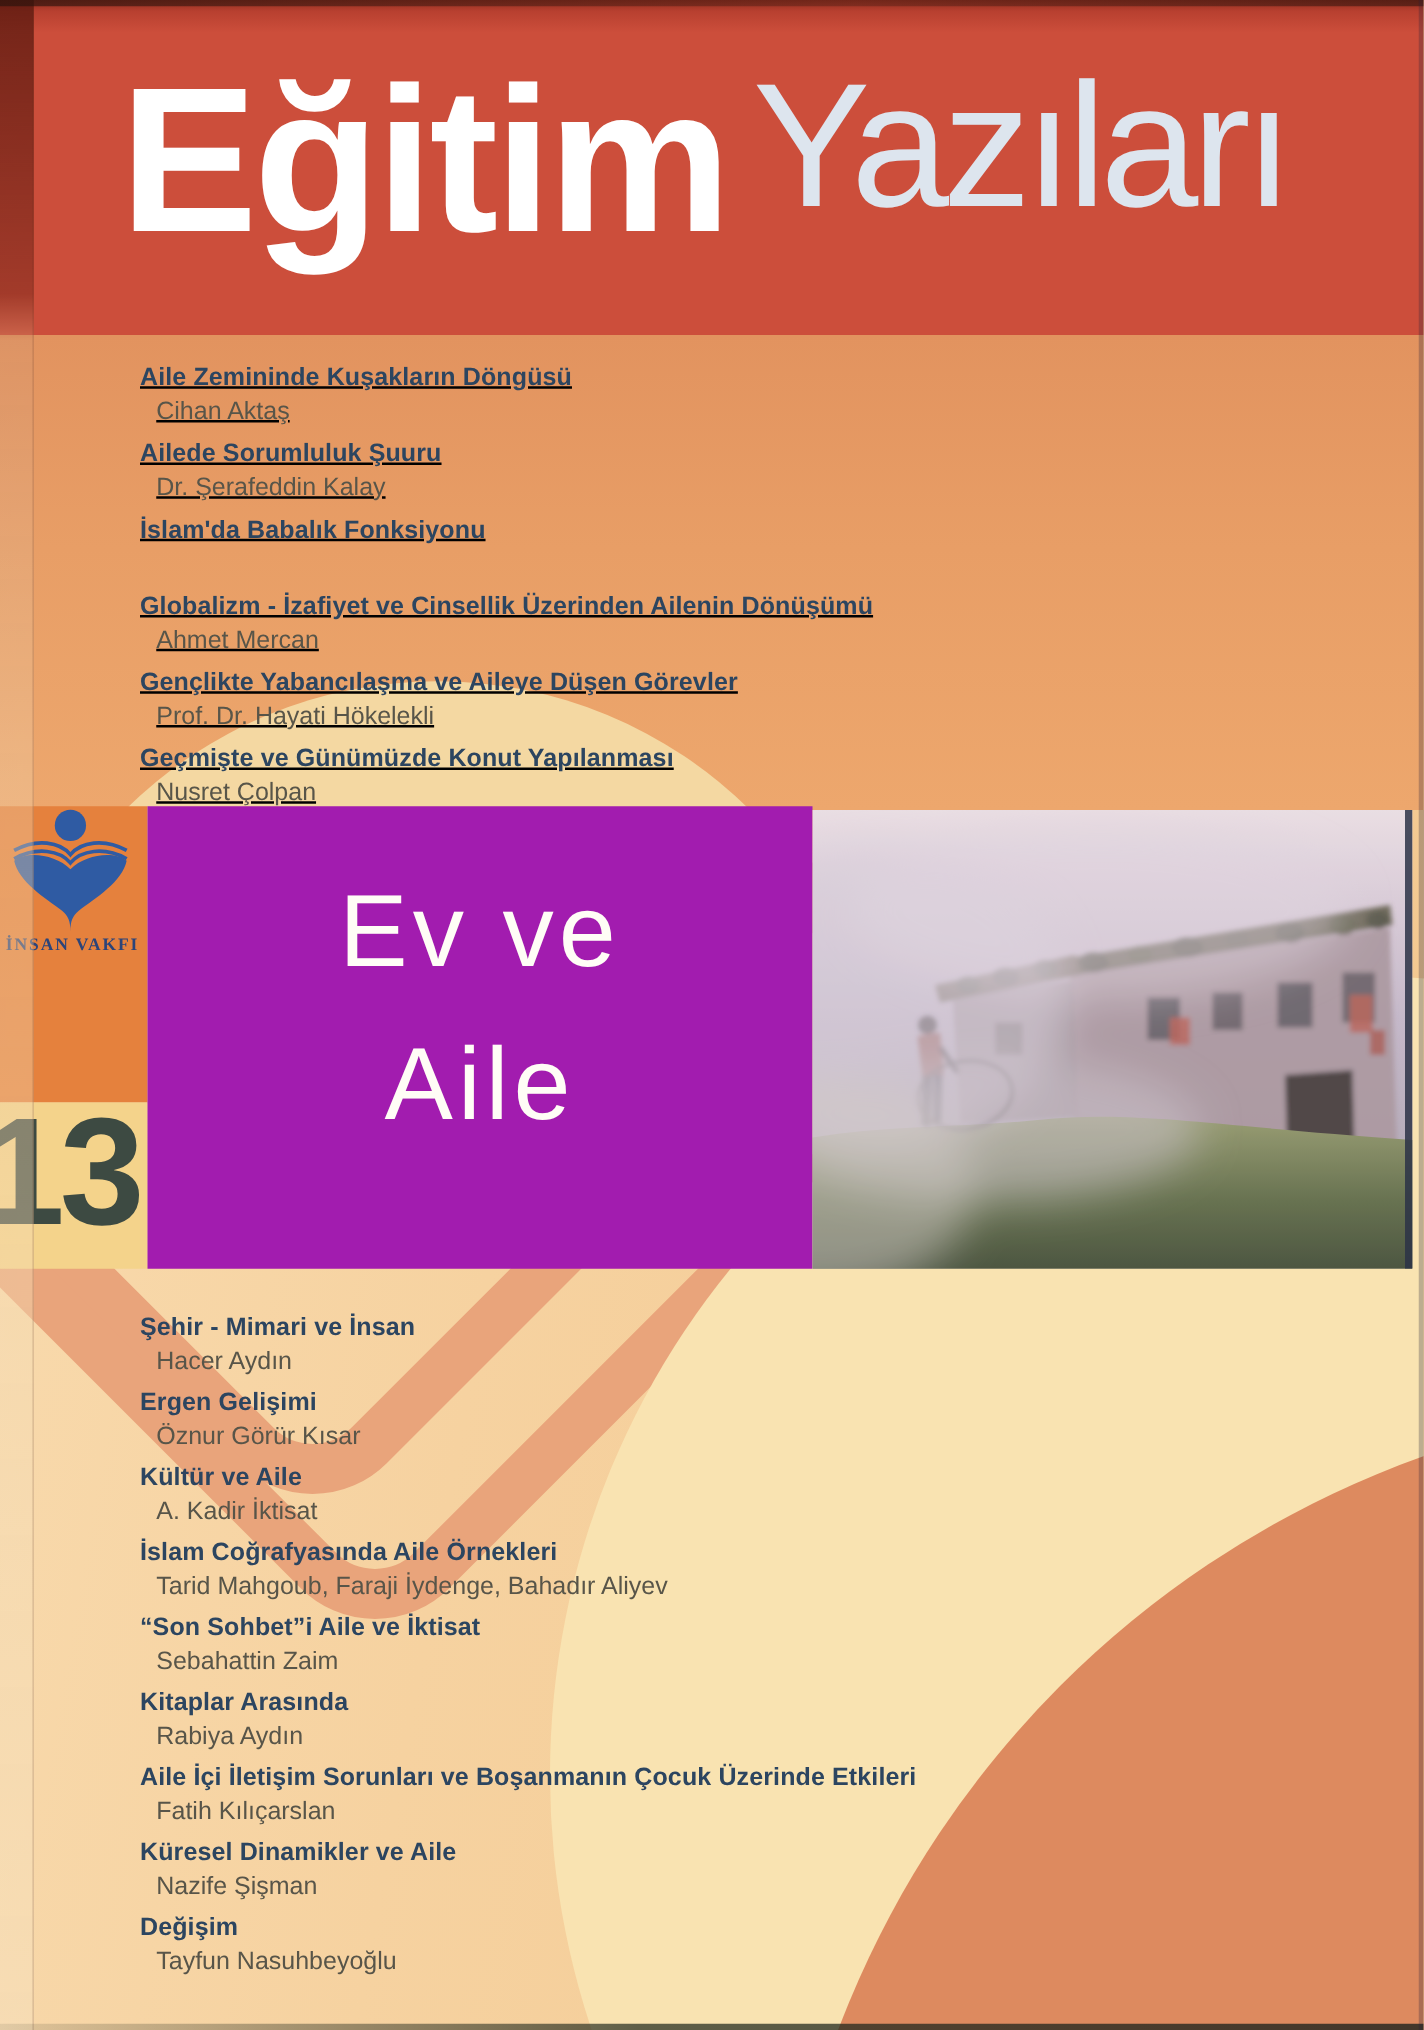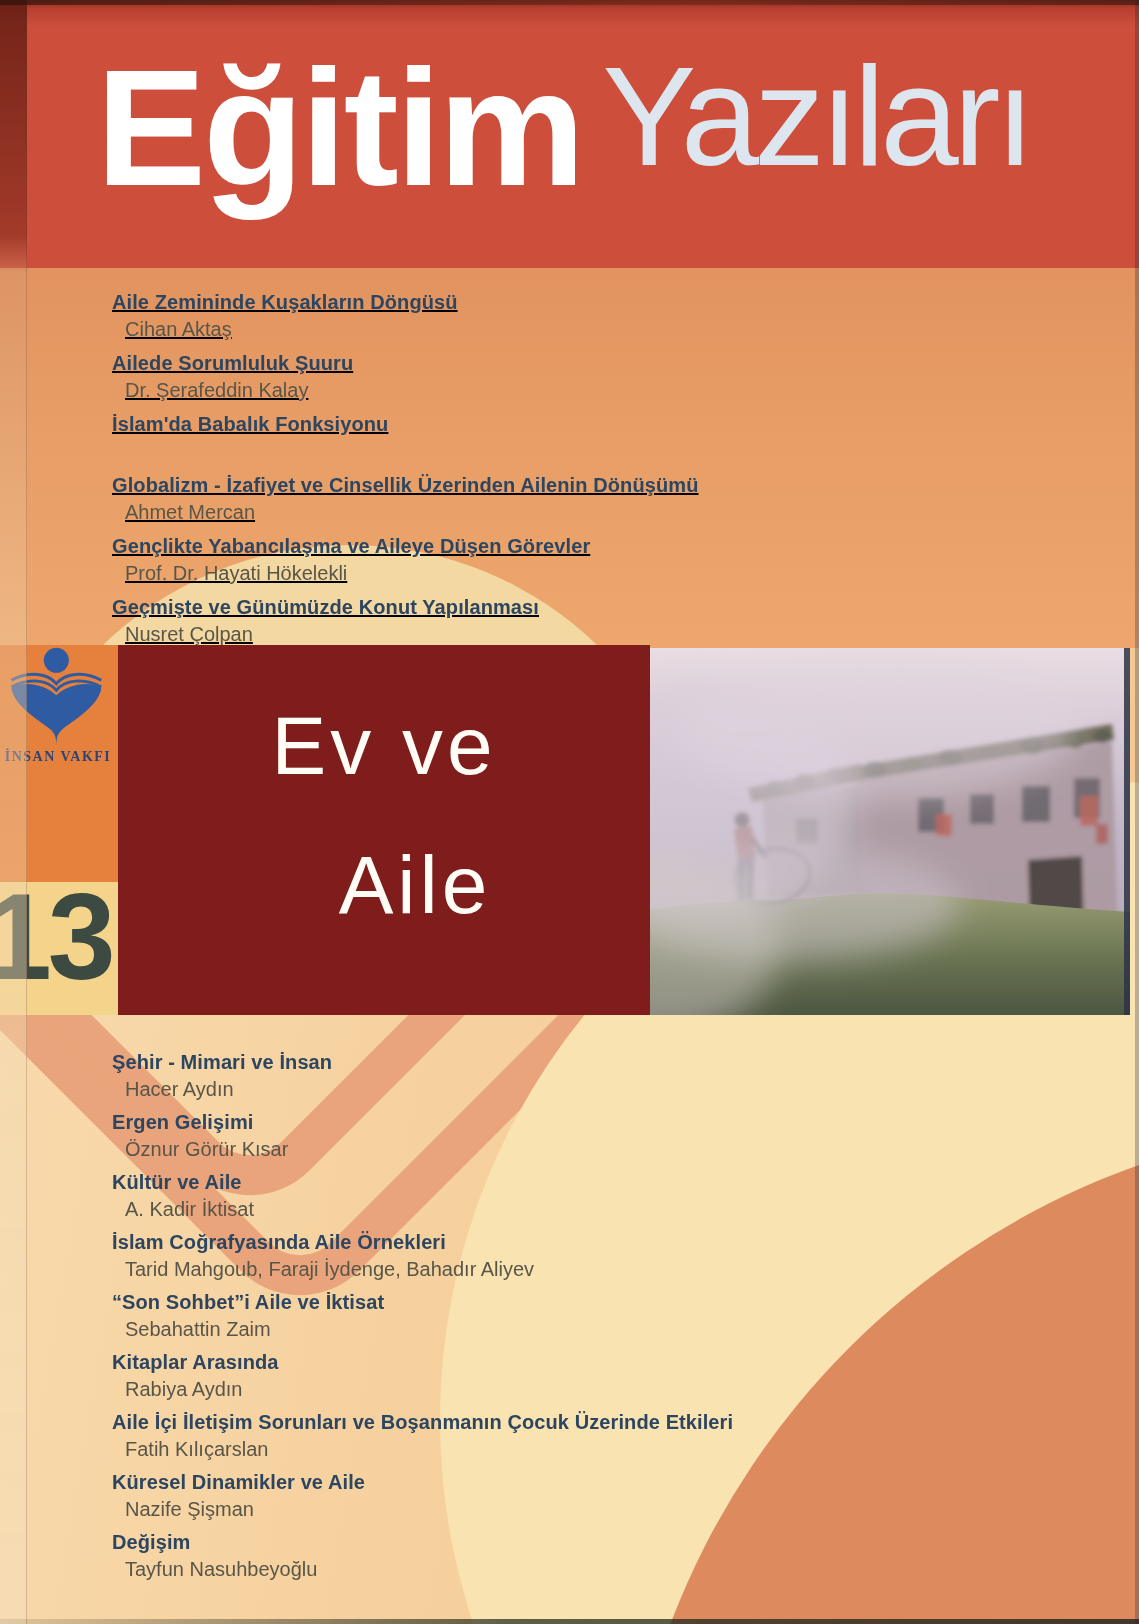--- a/index.html
+++ b/index.html
@@ -46,25 +46,25 @@
     color:#585549;margin-left:13px;white-space:nowrap;}
 
   
   .logo-block{left:0;top:645px;width:118px;height:237px;background:#e5813d;z-index:6;}
   .vakfi-label{position:absolute;left:-4px;top:104px;width:124px;text-align:center;
     font-family:"Liberation Serif",serif;font-weight:700;font-size:14px;
     letter-spacing:1.5px;color:#2c4479;}
   .issue-block{left:0;top:882px;width:118px;height:133px;background:#f4d38b;z-index:6;overflow:hidden;}
   .issue-number{position:absolute;left:-16px;top:-12px;font-weight:700;font-size:122px;
     letter-spacing:-4px;color:#3d4a42;line-height:1.1;}
-  .theme-box{left:118px;top:645px;width:532px;height:370px;background:#7f1d1d;z-index:6;}
+  .theme-box{left:118px;top:645px;width:532px;height:370px;background:#a21caf;z-index:6;}
   .theme-line{position:absolute;width:100%;text-align:center;color:#fffdf6;
     font-size:82px;font-weight:400;letter-spacing:4px;line-height:1;}
   .theme-line.l1{top:60px;}
-  .theme-line.l2{top:199px;padding-left:31px;}
+  .theme-line.l2{top:182px;}
   .photo-frame{left:650px;top:648px;width:480px;height:367px;z-index:6;}
 
   
   .spine{left:0;top:0;width:26px;height:1624px;z-index:9;
     background:linear-gradient(180deg,
       rgba(92,25,15,.80) 0px, rgba(128,42,28,.55) 235px,
       rgba(212,148,110,.34) 272px, rgba(238,205,165,.38) 620px,
       rgba(244,219,180,.42) 1015px, rgba(246,226,192,.46) 100%);
     border-right:1px solid rgba(90,45,28,.22);}
   .edge-top{left:0;top:0;width:1139px;height:5px;z-index:9;

